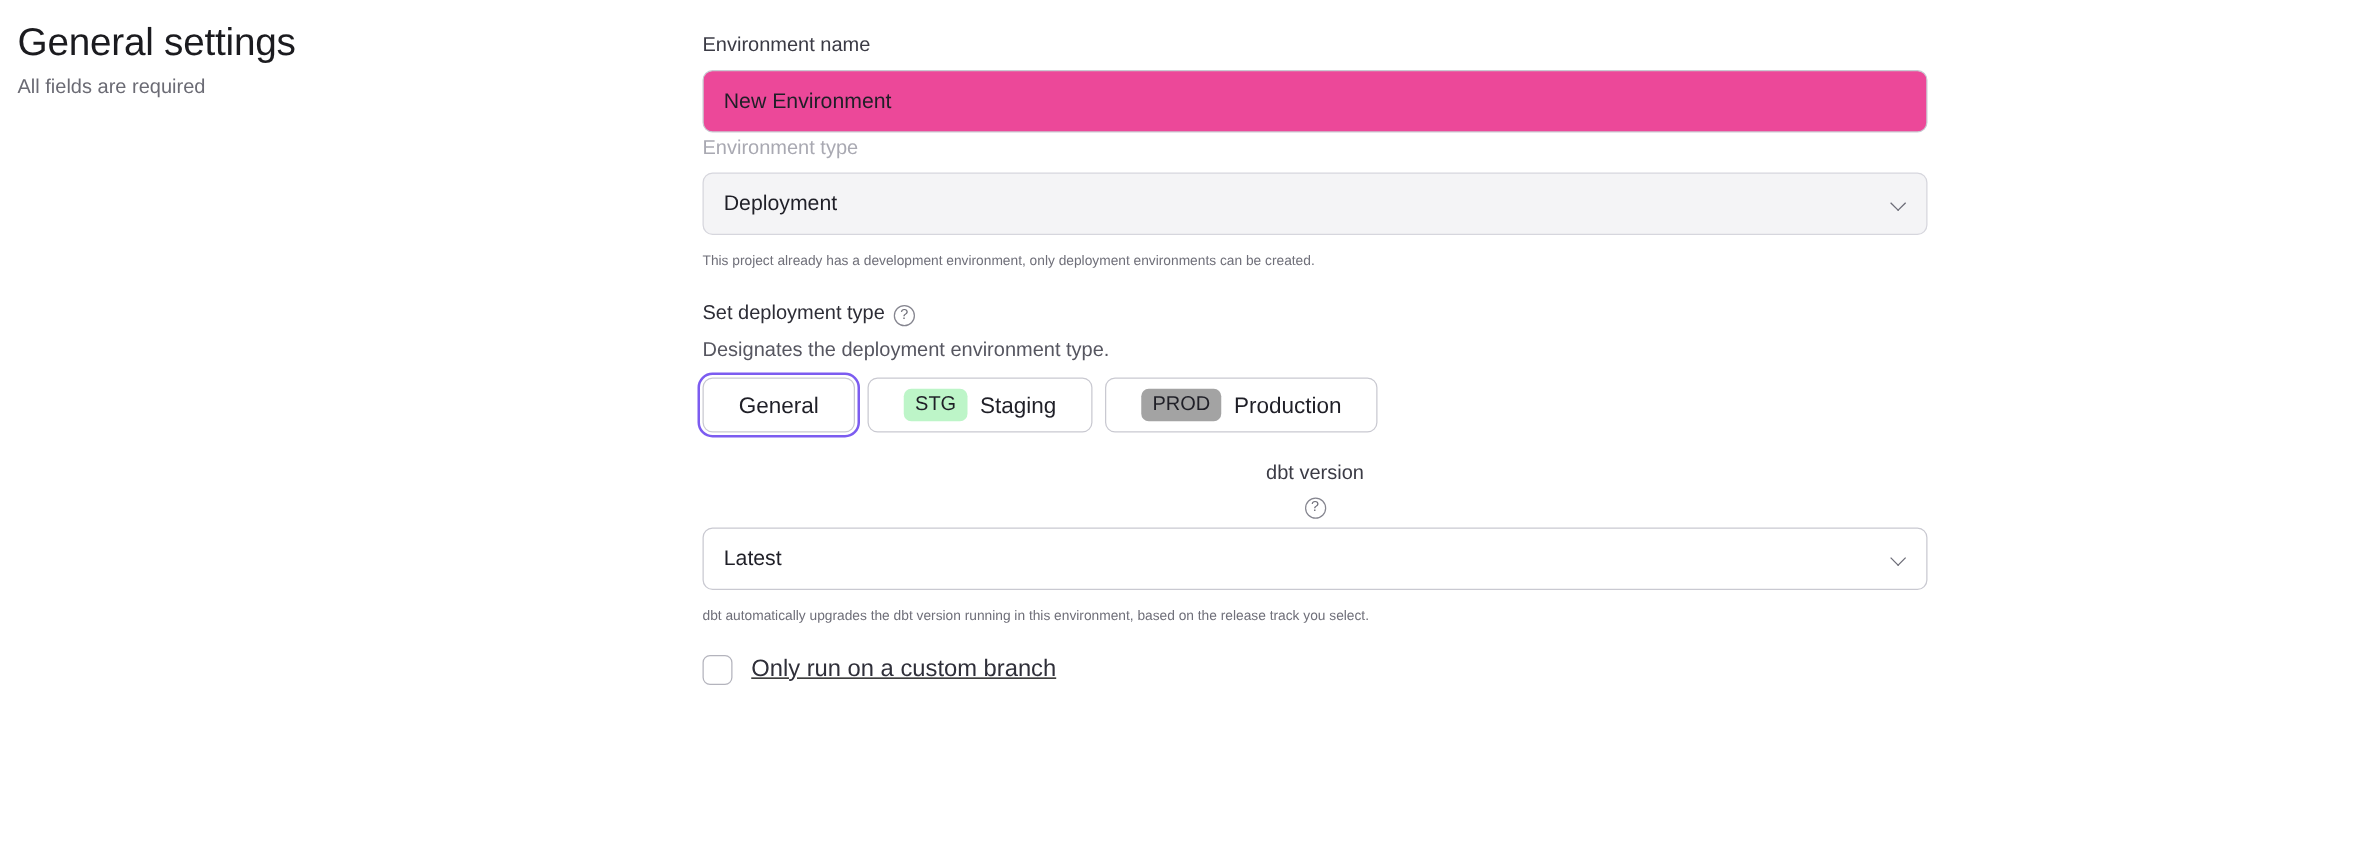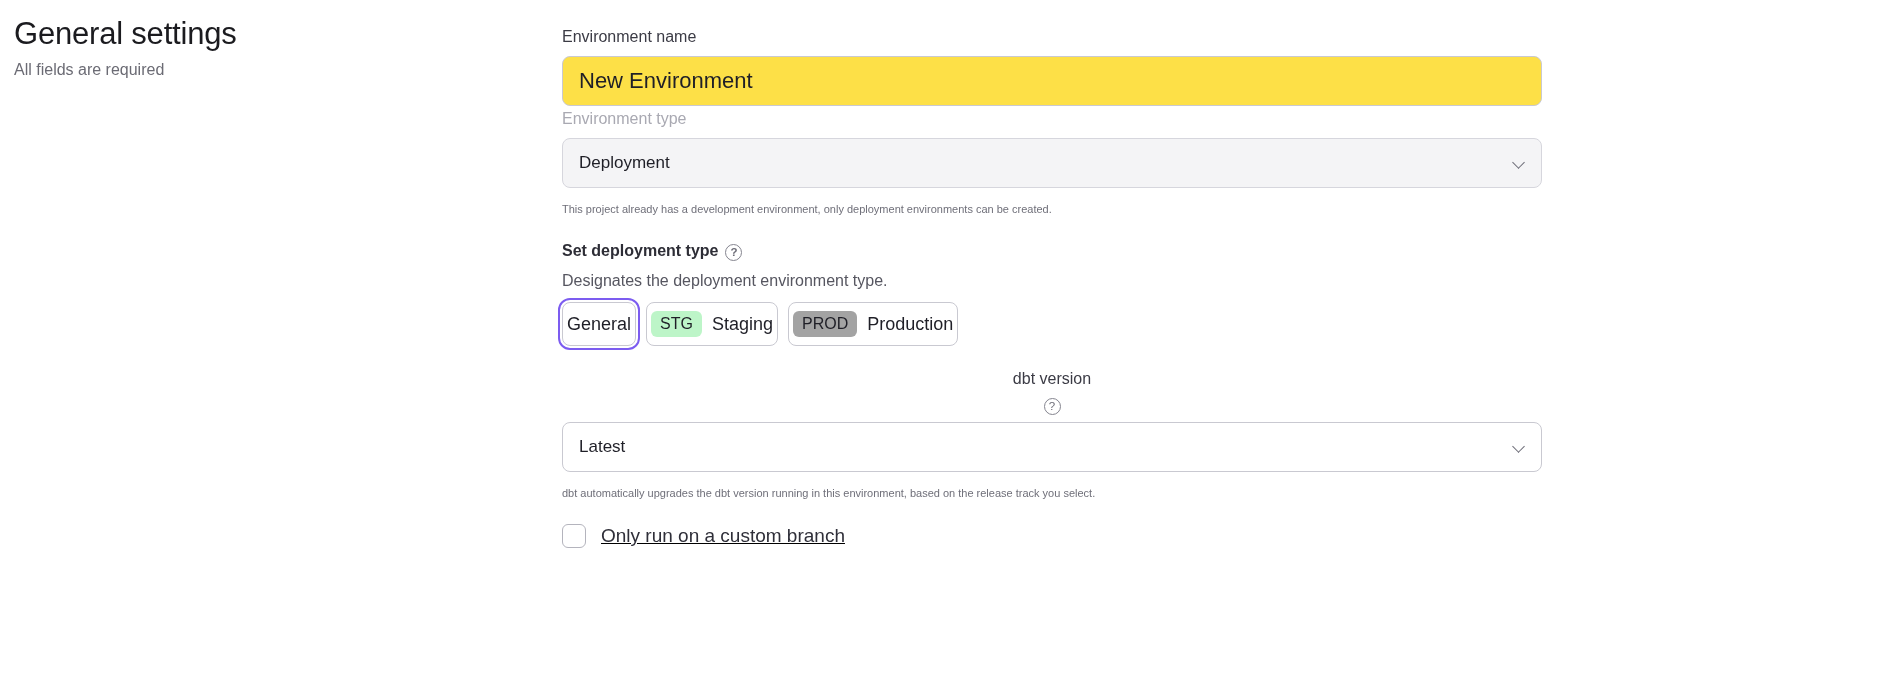--- a/index.html
+++ b/index.html
@@ -49,37 +49,37 @@
 
   .field-label {
     display: block;
     font-size: 16px;
     line-height: 22px;
     color: #3b3b45;
     margin-bottom: 8px;
   }
   .field-label.disabled { color: #a9a9b2; }
   .field-label.strong {
-    font-weight: 700;
+    font-weight: 400;
     color: #2d2d36;
     display: flex;
     align-items: center;
     gap: 7px;
   }
 
   .text-input {
     display: flex;
     align-items: center;
     width: 980px;
     height: 50px;
     padding: 0 16px;
     border: 1px solid #c9c9d1;
     border-radius: 8px;
-    background: #fde047;
-    font-size: 22px;
+    background: #ec4899;
+    font-size: 17px;
     color: #1f1f27;
   }
 
   .select-box {
     position: relative;
     display: flex;
     align-items: center;
     width: 980px;
     height: 50px;
     padding: 0 36px 0 16px;
@@ -146,21 +146,21 @@
     display: flex;
     align-items: center;
     gap: 10px;
     margin-top: 10px;
   }
   .seg-btn {
     display: flex;
     align-items: center;
     gap: 10px;
     height: 44px;
-    padding: 0 4px;
+    padding: 0 28px;
     border: 1px solid #c9c9d1;
     border-radius: 8px;
     background: #ffffff;
     font-size: 18px;
     color: #1f1f27;
     white-space: nowrap;
   }
   .seg-btn.focused {
     outline: 2.5px solid #7c5cf0;
     outline-offset: 2px;

